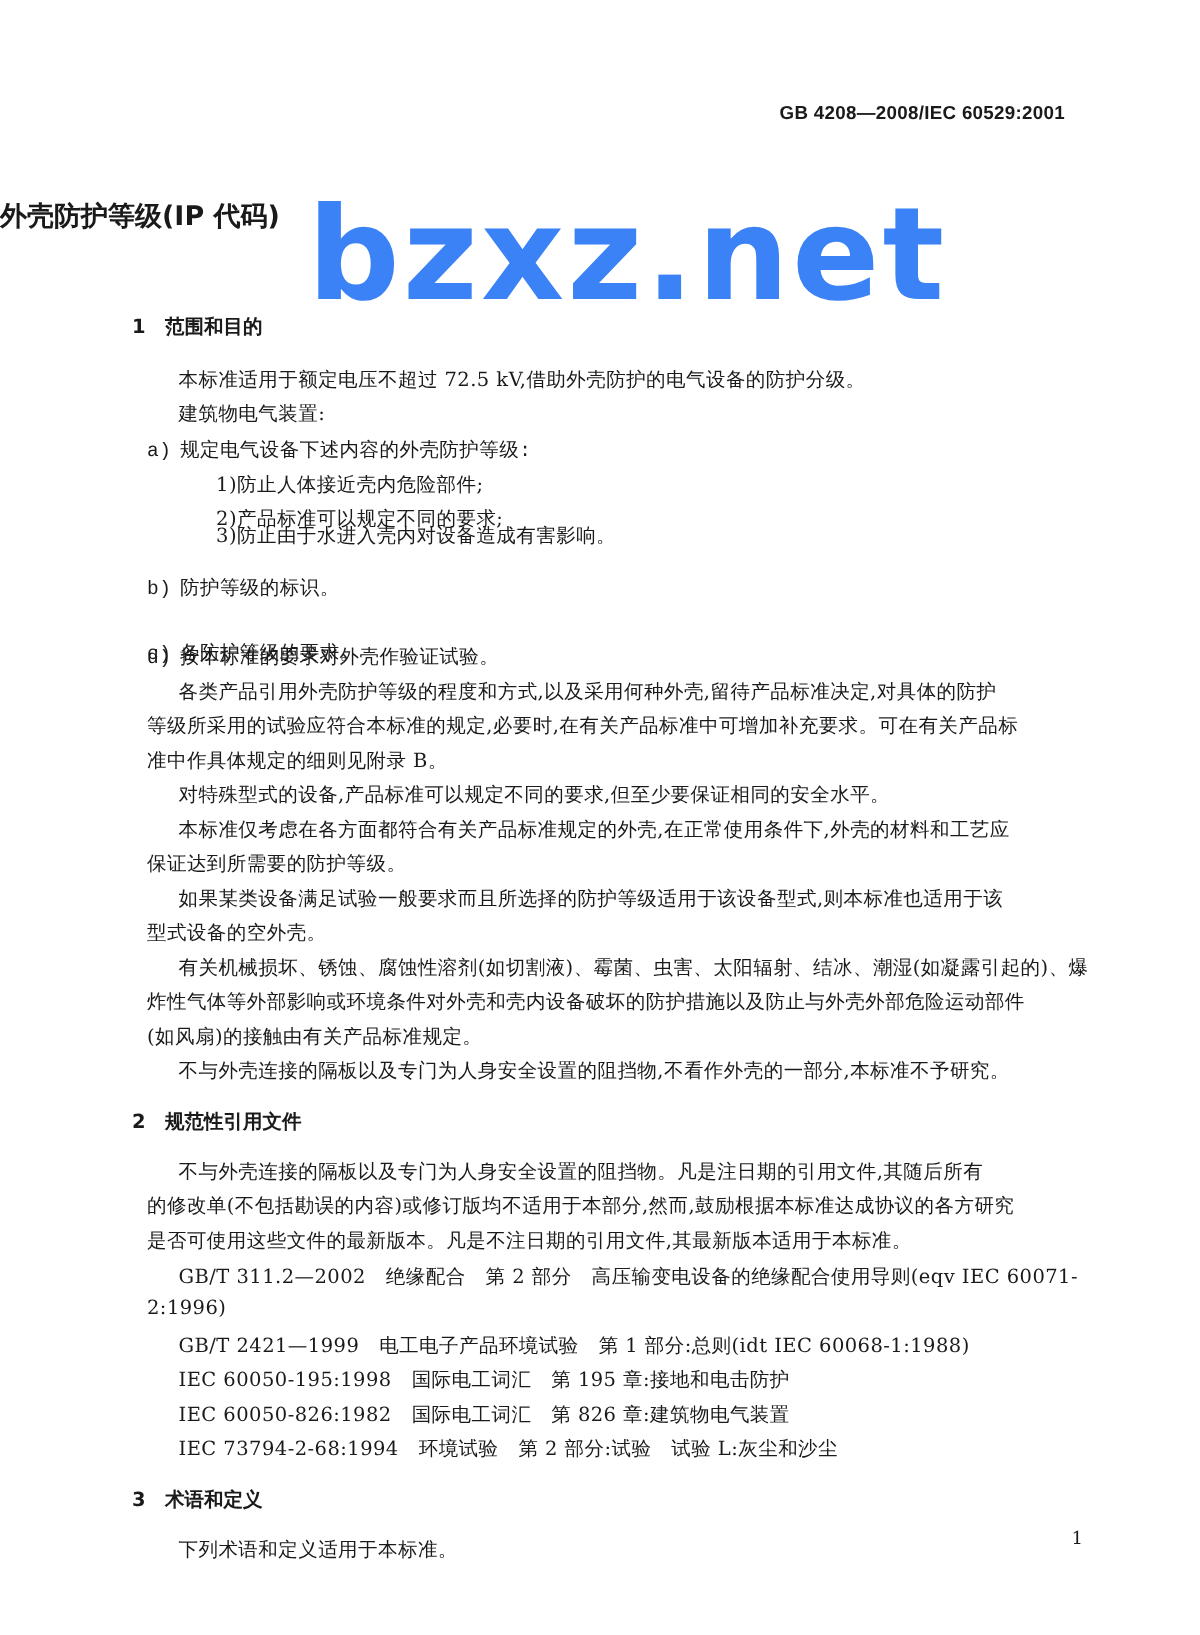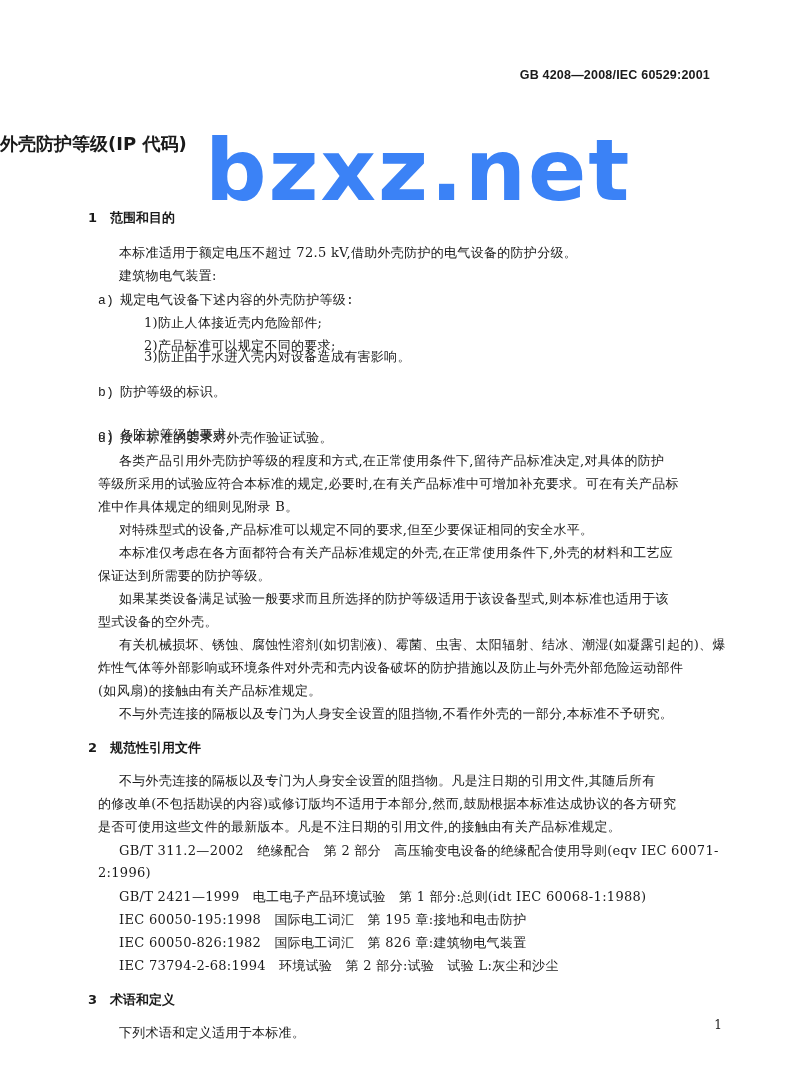--- a/index.html
+++ b/index.html
@@ -46,39 +46,39 @@
 <div class="line l0" style="top:267px">建筑物电气装置:</div>
 
 <div class="line la" style="top:291px"><span class="mark">a)</span><span>规定电气设备下述内容的外壳防护等级:</span></div>
 <div class="line l1" style="top:314px"><span class="mark">1)</span><span>防止人体接近壳内危险部件;</span></div>
 <div class="line l1" style="top:337px"><span class="mark">2)</span><span>产品标准可以规定不同的要求;</span></div>
 <div class="line l1" style="top:348px"><span class="mark">3)</span><span>防止由于水进入壳内对设备造成有害影响。</span></div>
 <div class="line la" style="top:383px"><span class="mark">b)</span><span>防护等级的标识。</span></div>
 <div class="line la" style="top:426px"><span class="mark">c)</span><span>各防护等级的要求。</span></div>
 <div class="line la" style="top:429px"><span class="mark">d)</span><span>按本标准的要求对外壳作验证试验。</span></div>
 
-<div class="line l0" style="top:452px">各类产品引用外壳防护等级的程度和方式,在正常使用条件下,留待产品标准决定,对具体的防护</div>
+<div class="line l0" style="top:452px">各类产品引用外壳防护等级的程度和方式,以及采用何种外壳,留待产品标准决定,对具体的防护</div>
 <div class="line lcont" style="top:475px">等级所采用的试验应符合本标准的规定,必要时,在有关产品标准中可增加补充要求。可在有关产品标</div>
 <div class="line lcont" style="top:498px">准中作具体规定的细则见附录 B。</div>
 <div class="line l0" style="top:521px">对特殊型式的设备,产品标准可以规定不同的要求,但至少要保证相同的安全水平。</div>
 <div class="line l0" style="top:544px">本标准仅考虑在各方面都符合有关产品标准规定的外壳,在正常使用条件下,外壳的材料和工艺应</div>
 <div class="line lcont" style="top:567px">保证达到所需要的防护等级。</div>
 <div class="line l0" style="top:590px">如果某类设备满足试验一般要求而且所选择的防护等级适用于该设备型式,则本标准也适用于该</div>
 <div class="line lcont" style="top:613px">型式设备的空外壳。</div>
 <div class="line l0" style="top:636px">有关机械损坏、锈蚀、腐蚀性溶剂(如切割液)、霉菌、虫害、太阳辐射、结冰、潮湿(如凝露引起的)、爆</div>
 <div class="line lcont" style="top:659px">炸性气体等外部影响或环境条件对外壳和壳内设备破坏的防护措施以及防止与外壳外部危险运动部件</div>
 <div class="line lcont" style="top:682px">(如风扇)的接触由有关产品标准规定。</div>
 <div class="line l0" style="top:705px">不与外壳连接的隔板以及专门为人身安全设置的阻挡物,不看作外壳的一部分,本标准不予研究。</div>
 
 <div class="sec-heading" style="top:739px">
   <span class="num">2</span><span>规范性引用文件</span>
 </div>
 <div class="line l0" style="top:772px">不与外壳连接的隔板以及专门为人身安全设置的阻挡物。凡是注日期的引用文件,其随后所有</div>
 <div class="line lcont" style="top:795px">的修改单(不包括勘误的内容)或修订版均不适用于本部分,然而,鼓励根据本标准达成协议的各方研究</div>
-<div class="line lcont" style="top:818px">是否可使用这些文件的最新版本。凡是不注日期的引用文件,的接触由有关产品标准规定。</div>
+<div class="line lcont" style="top:818px">是否可使用这些文件的最新版本。凡是不注日期的引用文件,其最新版本适用于本标准。</div>
 
 <div class="line l0" style="top:842px">GB/T 311.2—2002　绝缘配合　第 2 部分　高压输变电设备的绝缘配合使用导则(eqv IEC 60071-</div>
 <div class="line lcont" style="top:865px">2:1996)</div>
 <div class="line l0" style="top:888px">GB/T 2421—1999　电工电子产品环境试验　第 1 部分:总则(idt IEC 60068-1:1988)</div>
 <div class="line l0" style="top:911px">IEC 60050-195:1998　国际电工词汇　第 195 章:接地和电击防护</div>
 <div class="line l0" style="top:934px">IEC 60050-826:1982　国际电工词汇　第 826 章:建筑物电气装置</div>
 <div class="line l0" style="top:957px">IEC 73794-2-68:1994　环境试验　第 2 部分:试验　试验 L:灰尘和沙尘</div>
 
 <div class="sec-heading" style="top:991px">
   <span class="num">3</span><span>术语和定义</span>

